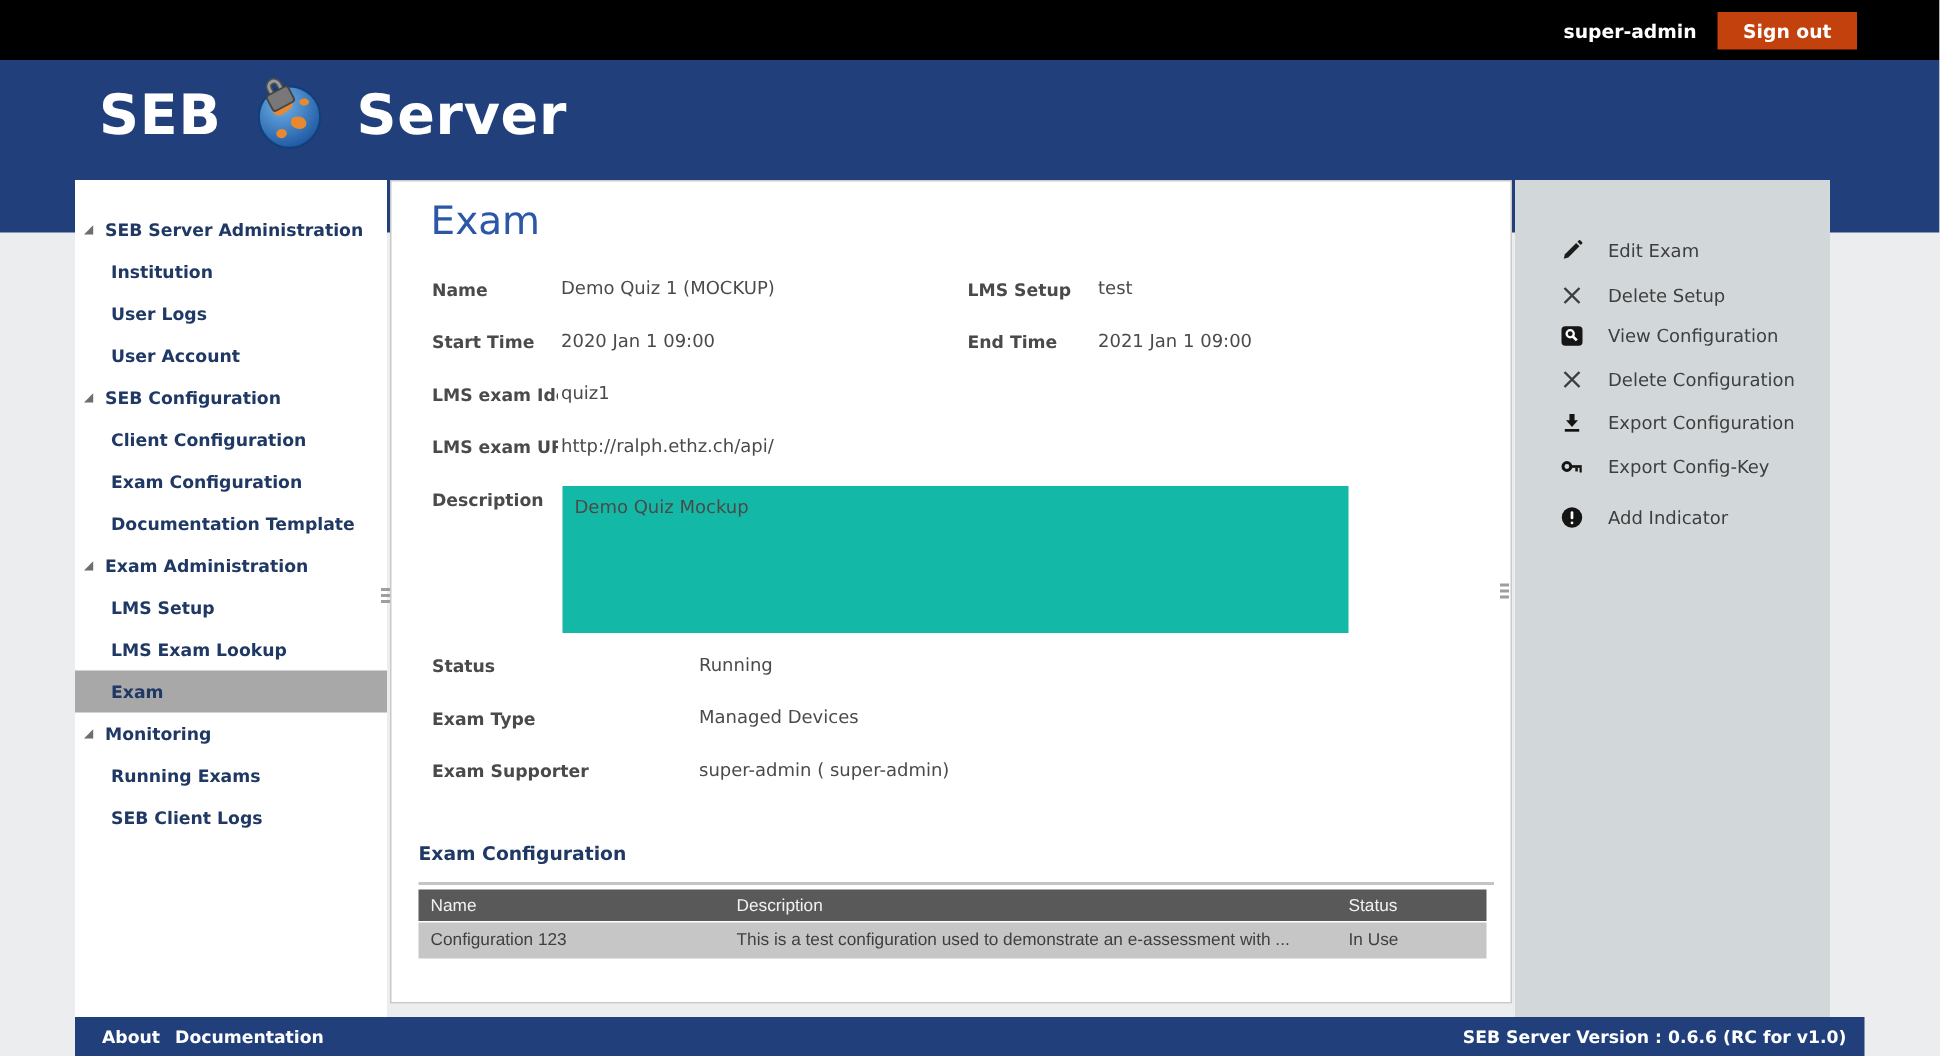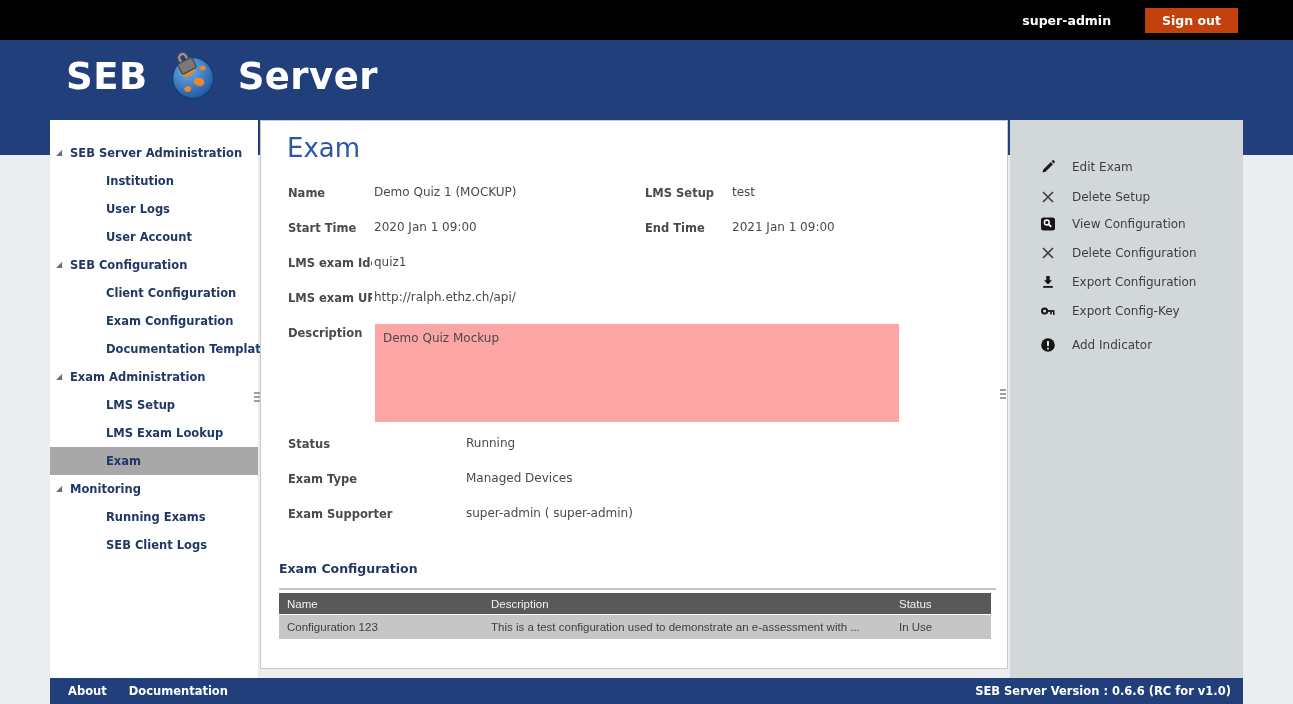--- a/index.html
+++ b/index.html
@@ -3,65 +3,65 @@
 <meta charset="utf-8">
 <style>
   html,body{margin:0;padding:0;}
   body{
     width:1293px;height:704px;position:relative;overflow:hidden;
     background:#ECEDEE;
     font-family:"DejaVu Sans","Liberation Sans",sans-serif;
   }
   
   .topbar{position:absolute;left:0;top:0;width:1293px;height:40px;background:#000;
-    display:flex;align-items:center;justify-content:flex-end;gap:34px;
+    display:flex;align-items:center;justify-content:flex-end;gap:14px;
     padding-right:55px;box-sizing:border-box;}
   .username{color:#fff;font-weight:bold;font-size:12.5px;}
   .signout{background:#c2410c;color:#fff;font-weight:bold;font-size:12.5px;
     border:none;padding:5px 17px;cursor:pointer;font-family:inherit;}
   
   .band{position:absolute;left:0;top:40px;width:1293px;height:115px;background:#21407B;}
   .logo{position:absolute;left:66px;top:51px;display:flex;align-items:center;gap:20px;}
   .logo-text{color:#fff;font-size:37px;font-weight:bold;letter-spacing:.5px;line-height:1;}
   
   .sidebar{position:absolute;left:50px;top:120px;width:208px;height:558px;background:#fff;}
   .nav{padding-top:19px;}
   .nav-item{height:28px;line-height:28px;font-size:11.5px;font-weight:bold;color:#1F3864;
     cursor:pointer;position:relative;white-space:nowrap;}
   .nav-item.section{padding-left:20px;}
-  .nav-item.child{padding-left:56px;}
+  .nav-item.child{padding-left:24px;}
   .nav-item.selected{background:#A8A8A8;}
   .tri{position:absolute;left:6px;top:0;font-size:8px;color:#6E6E6E;font-weight:normal;}
   
   .main{position:absolute;left:260px;top:120px;width:748px;height:549px;background:#fff;
     border:1px solid #C9C9C9;box-sizing:border-box;}
   .page-title{position:absolute;left:26px;top:12px;font-size:26px;color:#2B57A6;}
   .frow{position:absolute;font-size:12px;color:#4A4A4A;white-space:nowrap;}
   .flabel{position:absolute;font-size:11.5px;font-weight:bold;color:#4A4A4A;white-space:nowrap;
     overflow:hidden;}
-  .descbox{position:absolute;left:114px;top:203px;width:524px;height:98px;background:#fca5a5;
+  .descbox{position:absolute;left:114px;top:203px;width:524px;height:98px;background:#14b8a6;
     font-size:12px;color:#4A4A4A;padding:7px 8px;box-sizing:border-box;}
   .sec-title{position:absolute;left:18px;top:440px;font-size:12.5px;font-weight:bold;color:#1F3864;}
   .sec-rule{position:absolute;left:18px;top:467px;width:717px;height:2px;background:#C4C4C4;}
   .ctable{position:absolute;left:18px;top:472px;width:712px;font-family:"Liberation Sans",sans-serif;}
   .thead{display:flex;background:#595959;color:#F2F2F2;height:21px;align-items:center;font-size:11.5px;}
   .trow{display:flex;background:#C6C6C6;color:#3F3F3F;height:24px;align-items:center;font-size:11.5px;
     margin-top:1px;cursor:pointer;}
   .c-name{width:209px;padding-left:8px;box-sizing:border-box;overflow:hidden;white-space:nowrap;}
   .c-desc{width:411px;padding-left:3px;box-sizing:border-box;overflow:hidden;white-space:nowrap;}
   .c-status{width:92px;box-sizing:border-box;overflow:hidden;white-space:nowrap;}
   
-  .rightpanel{position:absolute;left:1010px;top:120px;width:233px;height:558px;background:#D2D8DA;}
+  .rightpanel{position:absolute;left:1010px;top:120px;width:210px;height:558px;background:#D2D8DA;}
   .action{position:absolute;left:30px;height:18px;display:flex;align-items:center;gap:16px;
     font-size:12px;color:#3E3E3E;cursor:pointer;white-space:nowrap;}
   .aicon{width:16px;height:16px;flex:0 0 16px;}
   
   .footer{position:absolute;left:50px;top:678px;width:1193px;height:26px;background:#21407B;
     display:flex;align-items:center;color:#fff;font-weight:bold;font-size:11.5px;
-    padding:0 12px 0 18px;box-sizing:border-box;gap:22px;}
+    padding:0 12px 0 18px;box-sizing:border-box;gap:10px;}
   .footer .version{margin-left:auto;}
   .flink{cursor:pointer;}
   
   .scroll-thumb{position:absolute;width:6px;display:flex;flex-direction:column;gap:2px;cursor:grab;}
   .scroll-thumb i{display:block;height:2px;background:#9E9E9E;}
 </style>
 </head>
 <body>
 
 <div class="topbar">

